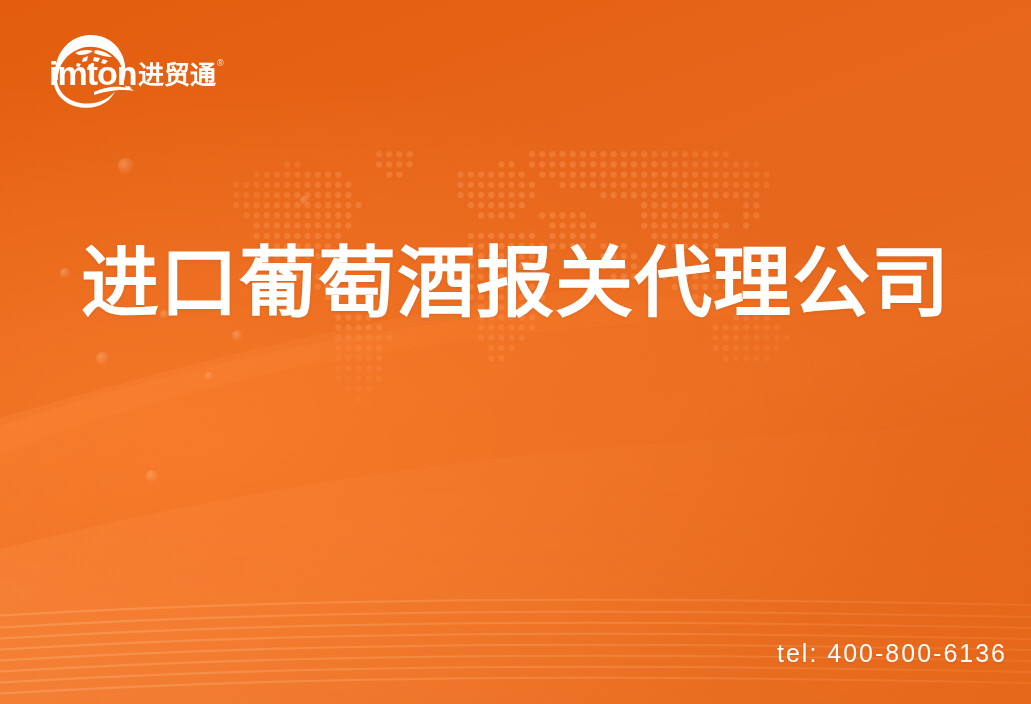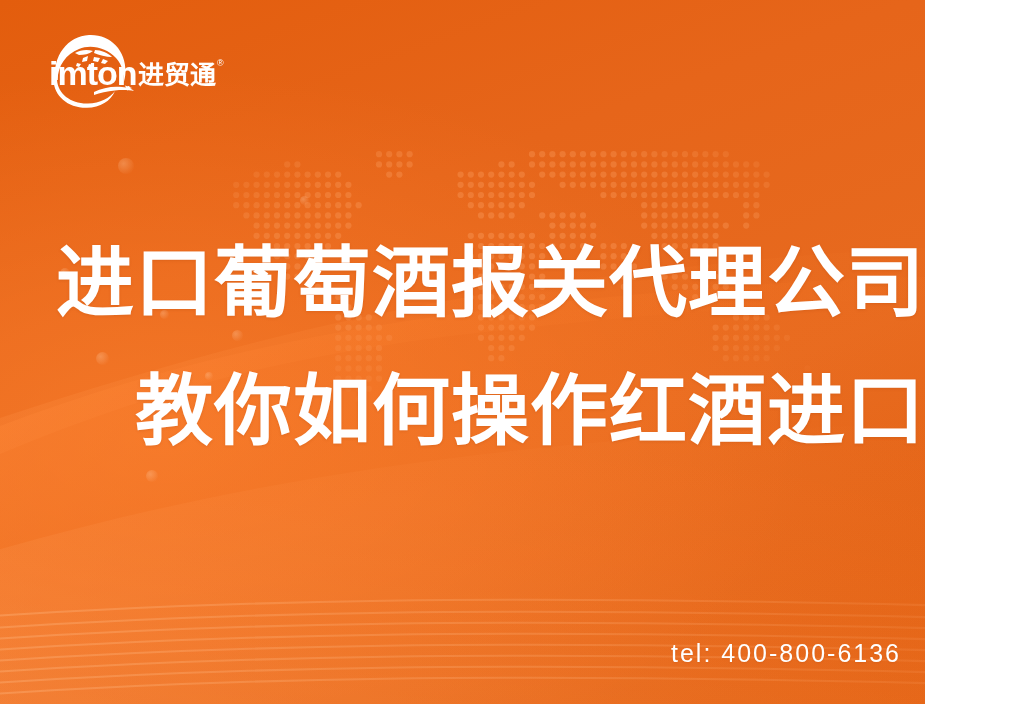--- a/index.html
+++ b/index.html
@@ -4,21 +4,21 @@
 <title>imton banner</title>
 <style>
   html, body {
     margin: 0;
     padding: 0;
     background: #ffffff;
   }
 
   #banner {
     position: relative;
-    width: 925px;
+    width: 1031px;
     height: 704px;
     overflow: hidden;
     background: #c2410c;
     font-family: "Liberation Sans", "DejaVu Sans", sans-serif;
     -webkit-font-smoothing: antialiased;
   }
 
   
   .bg-base {
     position: absolute;
@@ -64,21 +64,21 @@
     height: 80px;
   }
   .logo svg { display: block; width: 100%; height: 100%; overflow: visible; }
 
   
   .headline {
     position: absolute;
     left: 0;
     right: 0;
     top: 244px;
-    text-align: right;
+    text-align: center;
     color: #ffffff;
     font-weight: 700;
     line-height: 1.0;
     letter-spacing: 1px;
     text-shadow: 0 1px 3px rgba(150,55,0,0.18);
   }
   .headline .ln {
     display: block;
     font-size: 78px;
     white-space: nowrap;
@@ -709,18 +709,17 @@
 
       <text x="96" y="56" font-family="'DejaVu Sans', 'Liberation Sans', sans-serif" font-size="26" font-weight="700" fill="#ffffff" letter-spacing="0">进贸通</text>
 
       <text x="175" y="38" font-family="'Liberation Sans', sans-serif" font-size="9" fill="#ffffff">®</text>
     </svg>
 
   </div>
 
   <div class="headline">
     <span class="ln">进口葡萄酒报关代理公司</span>
-    <span class="ln">教你如何操作红酒进口</span>
   </div>
 
   <div class="tel">tel: 400-800-6136</div>
 
 </div>
 
 </body></html>

